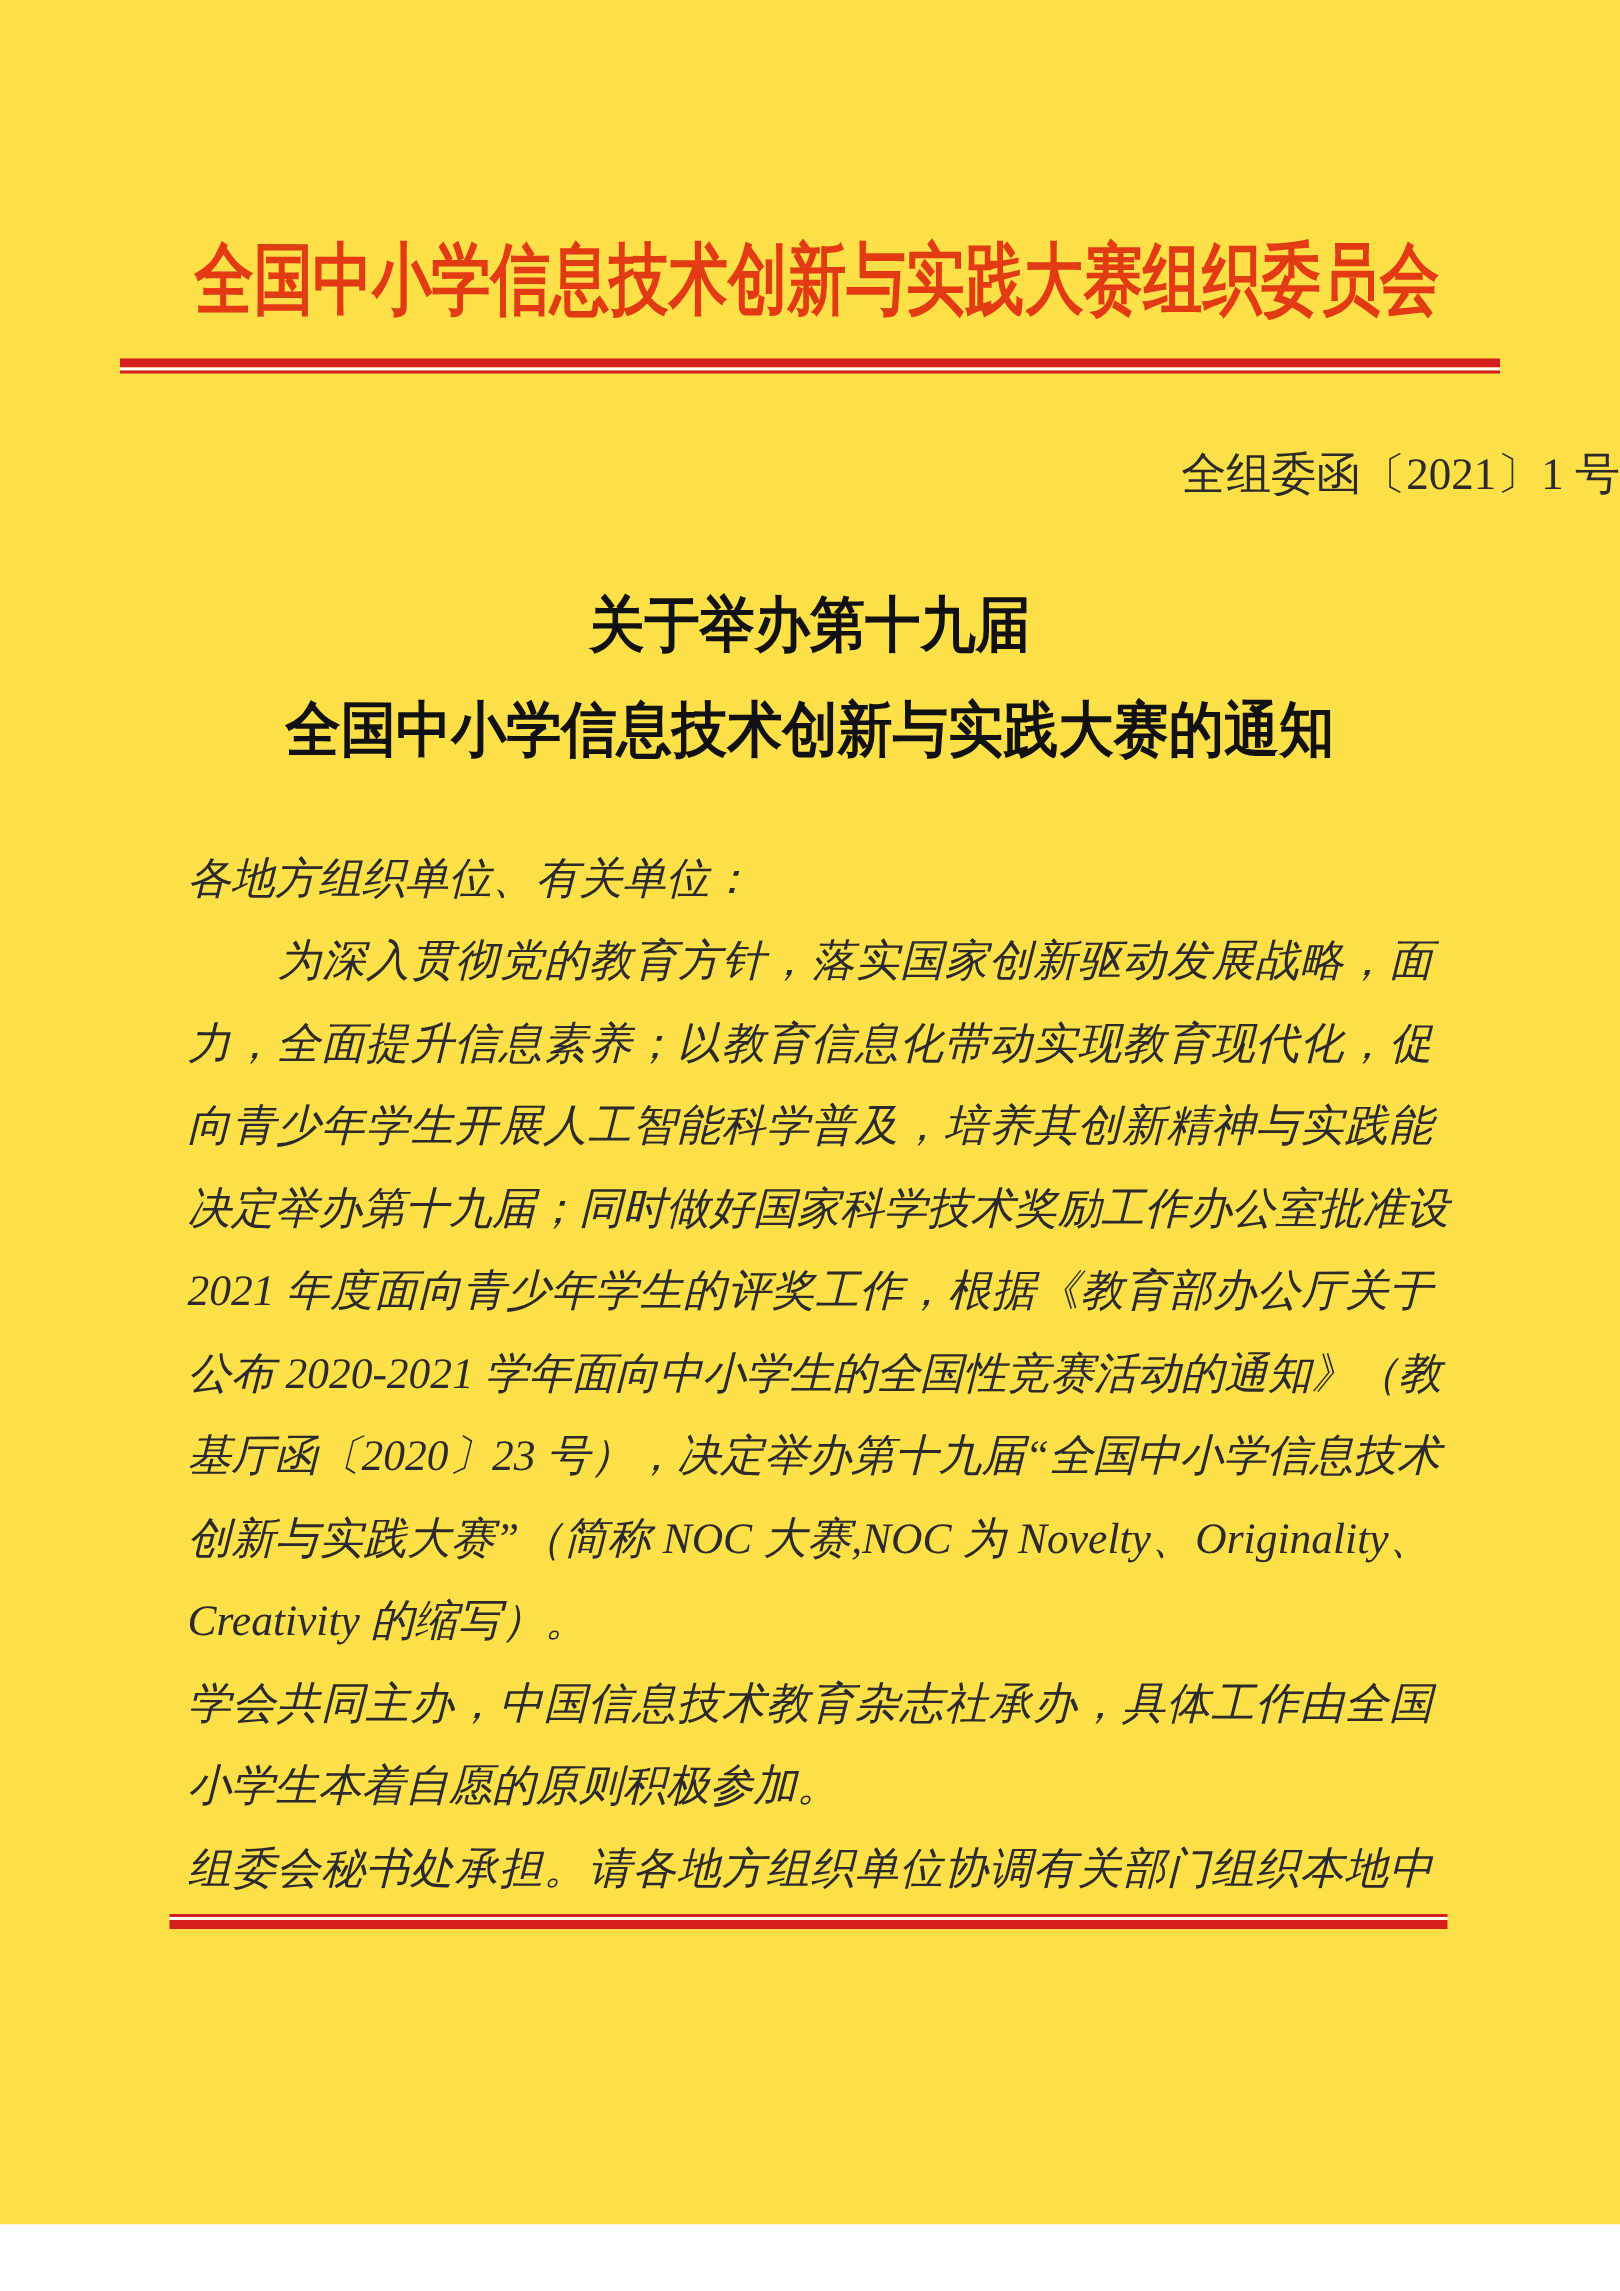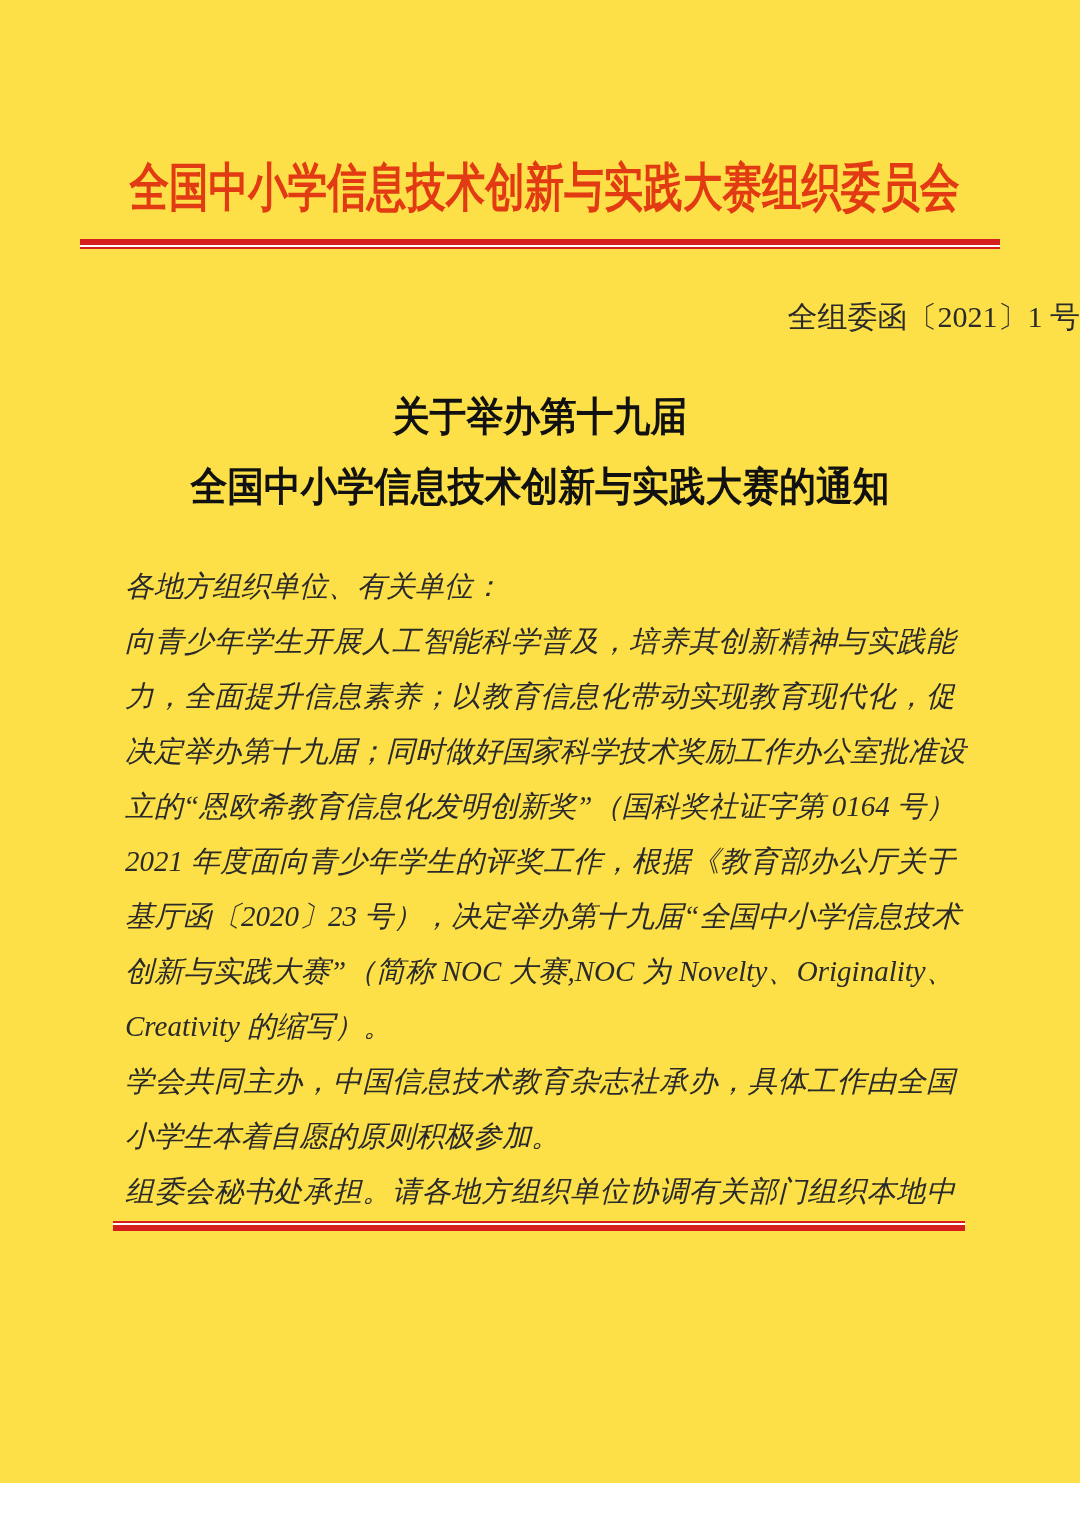--- a/index.html
+++ b/index.html
@@ -88,25 +88,26 @@
 
   <div class="title-line first">关于举办第十九届</div>
 
   <div class="title-line second">全国中小学信息技术创新与实践大赛的通知</div>
 
   <div class="body-text">
 
     <div class="line last">各地方组织单位、有关单位：</div>
 
     <div>
+      <div class="line indent">为深入贯彻党的教育方针，落实国家创新驱动发展战略，面</div>
+      <div class="line">力，全面提升信息素养；以教育信息化带动实现教育现代化，促</div>
       <div class="line">向青少年学生开展人工智能科学普及，培养其创新精神与实践能</div>
-      <div class="line">力，全面提升信息素养；以教育信息化带动实现教育现代化，促</div>
       <div class="line">决定举办第十九届；同时做好国家科学技术奖励工作办公室批准设</div>
-      <div class="line">立的“恩欧希教育信息化发明创新奖”（国科奖社证字第 0164 号）</div>
       <div class="line">2021 年度面向青少年学生的评奖工作，根据《教育部办公厅关于</div>
+      <div class="line">公布 2020-2021 学年面向中小学生的全国性竞赛活动的通知》（教</div>
       <div class="line">基厅函〔2020〕23 号），决定举办第十九届“全国中小学信息技术</div>
       <div class="line">创新与实践大赛”（简称 NOC 大赛,NOC 为 Novelty、Originality、</div>
       <div class="line last">Creativity 的缩写）。</div>
     </div>
 
     <div>
       <div class="line">学会共同主办，中国信息技术教育杂志社承办，具体工作由全国</div>
       <div class="line last">小学生本着自愿的原则积极参加。</div>
       <div class="line">组委会秘书处承担。请各地方组织单位协调有关部门组织本地中</div>
     </div>

